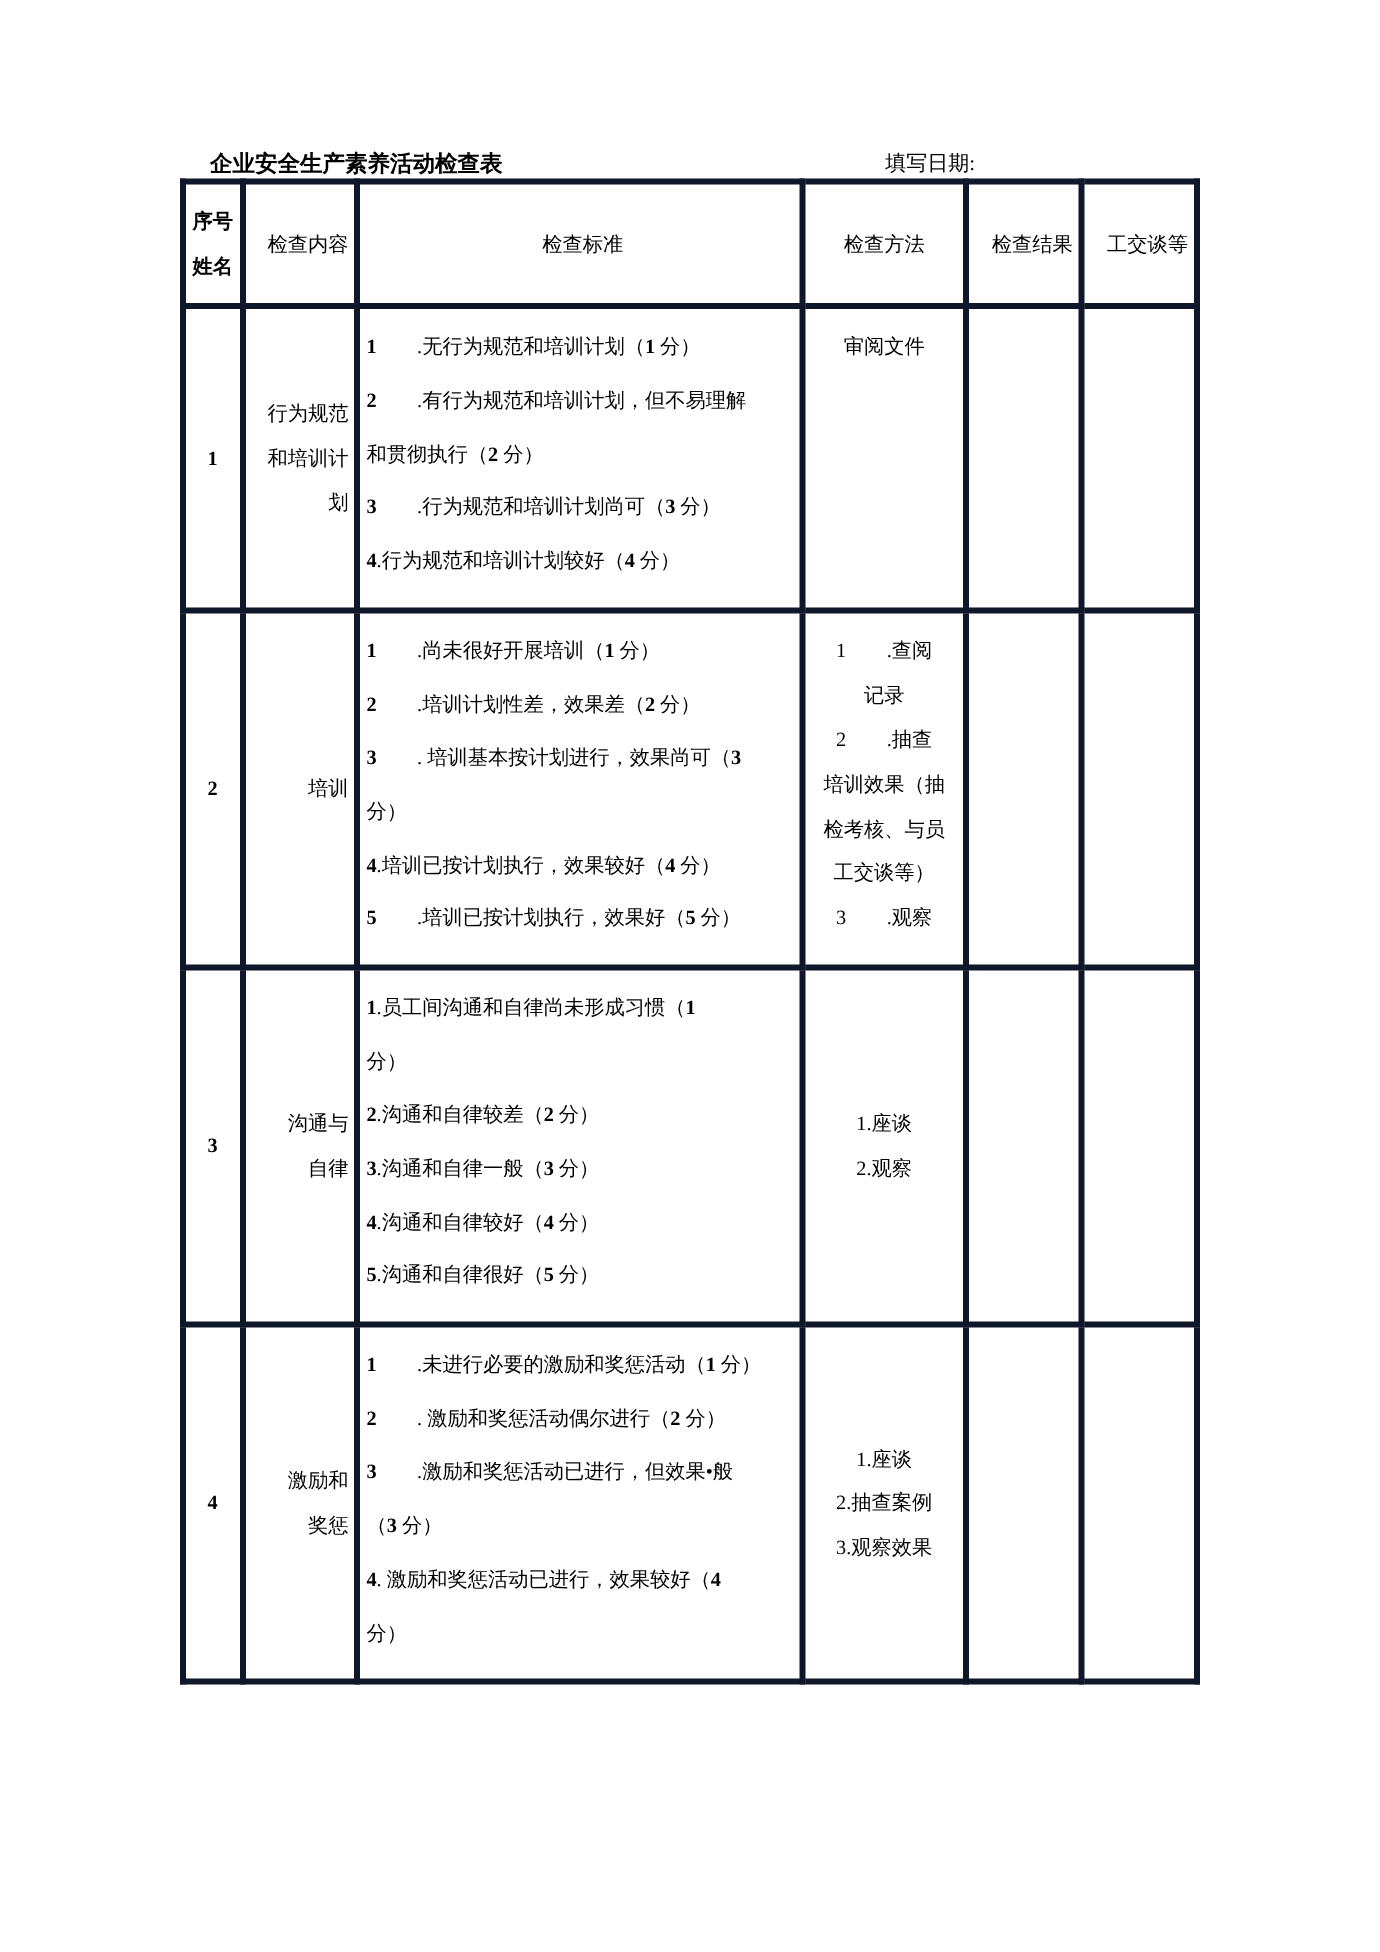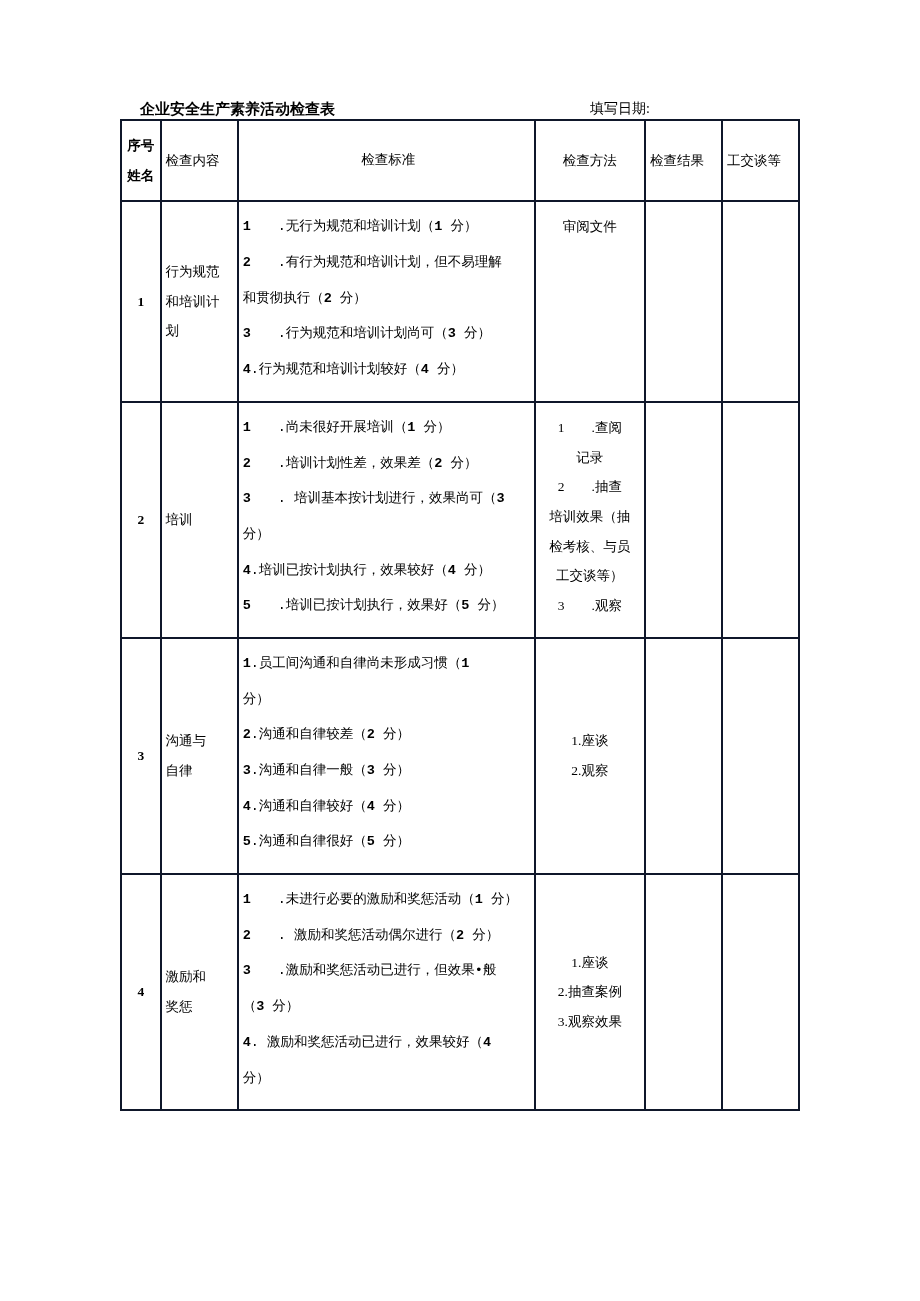--- a/index.html
+++ b/index.html
@@ -27,45 +27,44 @@
     .date-label {
       font-size: 14px;
       padding-right: 140px;
     }
     table {
       width: 100%;
       border-collapse: collapse;
       table-layout: fixed;
     }
     th, td {
-      border: 2px solid #0f172a;
+      border: 4px solid #0f172a;
       padding: 10px 4px;
       vertical-align: middle;
       line-height: 2.2;
       font-size: 13.5px;
     }
     th {
       font-weight: normal;
-      text-align: left;
+      text-align: right;
     }
     .col-seq {
       width: 36px;
       text-align: center;
       font-weight: bold;
     }
     .col-name {
       width: 70px;
-      text-align: left;
+      text-align: right;
     }
     .col-std {
       width: 270px;
       text-align: left;
       padding-left: 4px;
       padding-right: 0;
-      font-family: Liberation Mono, monospace;
     }
     .col-method {
       width: 100px;
       text-align: center;
       padding-left: 4px;
     }
     .col-result {
       width: 70px;
     }
     .col-track {

